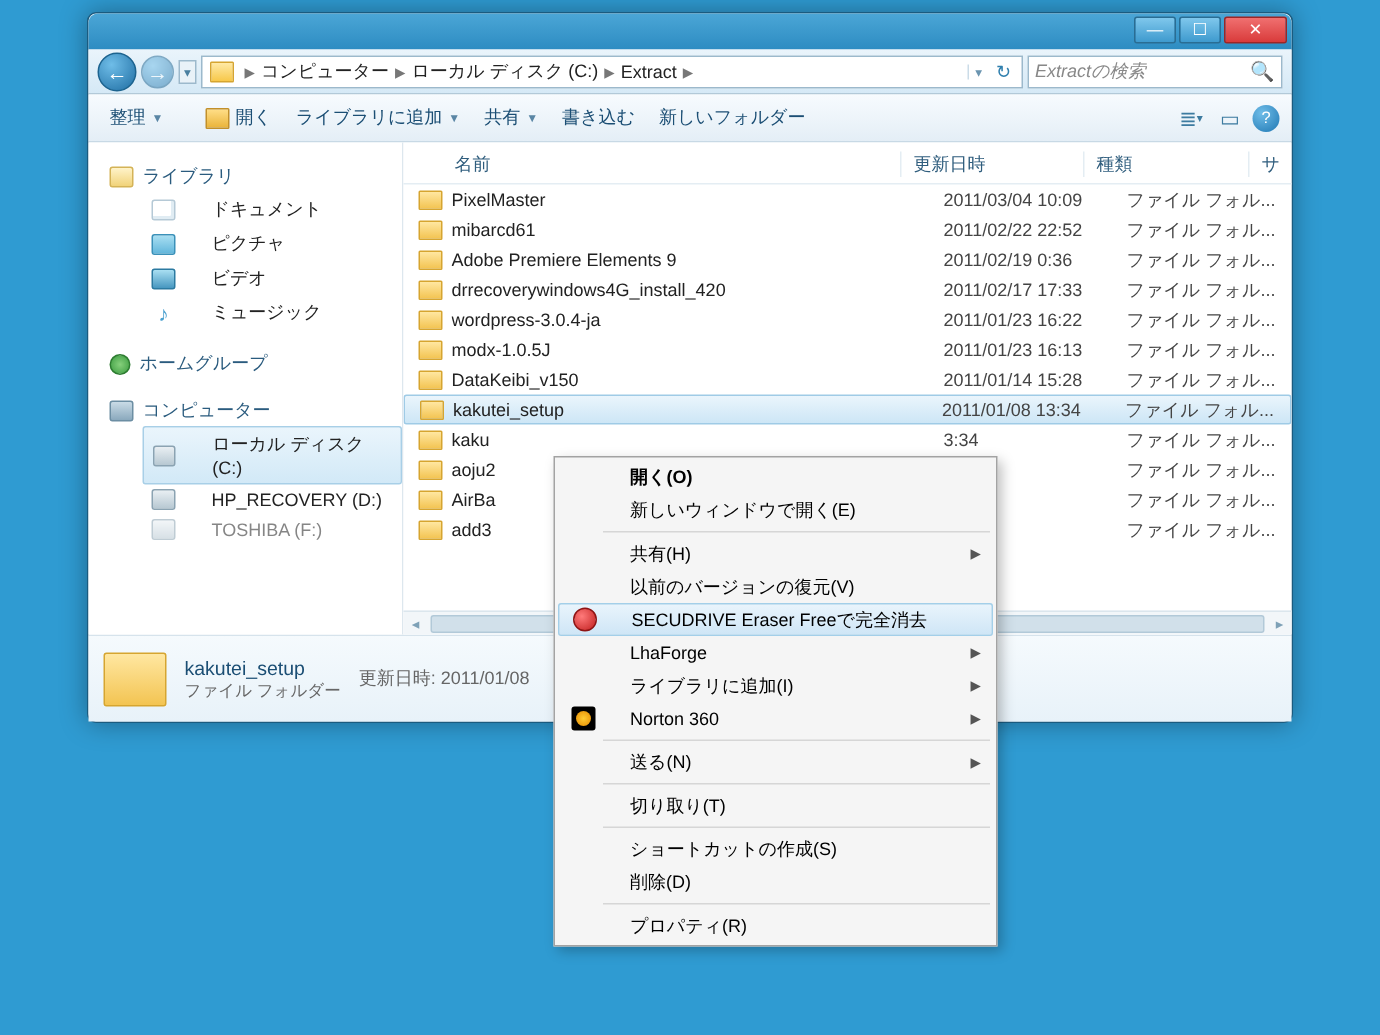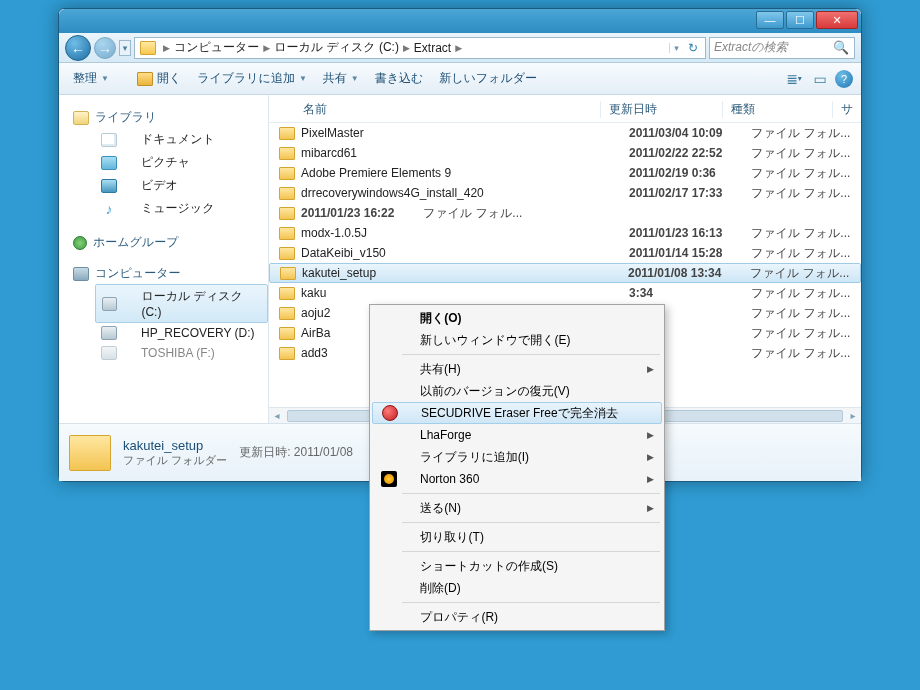--- a/index.html
+++ b/index.html
@@ -13,21 +13,21 @@
 .tbtn.close { width: 42px; background: linear-gradient(#f07070,#d93b3b); border-color: #9c2626; }
 
 .navbar { height: 30px; background: linear-gradient(#eaf4fb,#d5e9f6); display: flex; align-items: center; padding: 0 6px; gap: 3px; border-bottom: 1px solid #b2c9d8; }
 .navbtn { width: 26px; height: 26px; border-radius: 50%; background: radial-gradient(circle at 35% 30%,#6fbde8,#1f6ea3); border:1px solid #1c638f; color:#fff; font-size:14px; display:flex; align-items:center; justify-content:center; }
 .navbtn.fwd { opacity:.5; width:22px; height:22px; }
 .navdrop { width:12px; height:16px; border:1px solid #9cb9cc; background:#e9f2f8; font-size:9px; display:flex; align-items:center; justify-content:center; color:#4a80a0; }
 .addr { flex:1; height:22px; background:#fff; border:1px solid #9cb9cc; display:flex; align-items:center; padding:0 2px; font-size:12px; color:#222; }
 .addr .folder-icn { width:16px; height:14px; background:linear-gradient(#ffe9a5,#f7c84a); border:1px solid #d6a530; border-radius:1px; margin:0 3px; }
 .addr .drop { width:14px; text-align:center; border-left:1px solid #cbdce8; color:#6b95b0; font-size:9px; }
 .addr .ref { width:20px; text-align:center; color:#2f7fae; }
-.search { width:146px; height:22px; background:#fff; border:1px solid #9cb9cc; display:flex; align-items:center; padding:0 4px; font-size:12px; color:#888; font-style:italic; }
+.search { width:170px; height:22px; background:#fff; border:1px solid #9cb9cc; display:flex; align-items:center; padding:0 4px; font-size:12px; color:#888; font-style:italic; }
 .search .mag { margin-left:auto; font-style:normal; color:#3d7ba0; font-size:13px; }
 
 .toolbar { height:32px; background:linear-gradient(#f7fbfe,#e4eef6); border-bottom:1px solid #c8d9e5; display:flex; align-items:center; padding:0 8px; font-size:12px; color:#1b4e74; gap:4px; }
 .tool { padding:4px 6px; display:flex; align-items:center; gap:4px; border-radius:2px; }
 .tool .dd { font-size:8px; color:#5a86a5; }
 .tool .open-icn { width:16px; height:14px; background:linear-gradient(#ffde87,#eab43a); border:1px solid #c2902a; border-radius:1px; }
 .toolbar .spacer { flex:1; }
 .toolbar .icn { width:22px; height:22px; display:flex; align-items:center; justify-content:center; border:1px solid transparent; border-radius:2px; color:#3d7ba0; font-size:14px; }
 .toolbar .help { color:#fff; background:radial-gradient(circle at 35% 30%,#6fbde8,#1f77b3); border-radius:50%; width:18px; height:18px; font-size:11px; line-height:18px; text-align:center; }
 
@@ -48,21 +48,21 @@
 
 .main { flex:1; display:flex; flex-direction:column; background:#fff; font-size:12px; }
 .cols { display:flex; padding:6px 4px 4px 26px; border-bottom:1px solid #e4edf3; color:#2f5d7d; }
 .cols .c { padding:0 8px; border-right:1px solid #e4edf3; }
 .cols .c:last-child { border:none; }
 .rows { flex:1; overflow:hidden; position:relative; }
 .row { display:flex; align-items:center; padding:2px 0 2px 10px; height:20px; }
 .row.sel { background:linear-gradient(#eaf5fc,#cde6f6); border:1px solid #9fcbe6; border-radius:2px; }
 .fld-i { width:16px; height:13px; background:linear-gradient(#ffe7a1,#f3c452); border:1px solid #d6a530; border-radius:1px; margin-right:6px; }
 .row .n { flex:1; white-space:nowrap; overflow:hidden; text-overflow:ellipsis; color:#222; }
-.row .d { width:122px; color:#444;font-weight:bold; }
+.row .d { width:122px; color:#444; }
 .row .t { width:110px; color:#444; white-space:nowrap; overflow:hidden; text-overflow:ellipsis; }
 .hscroll { height:16px; background:#f2f6f9; border-top:1px solid #dbe6ed; display:flex; align-items:center; }
 .hscroll .ar { width:16px; text-align:center; color:#7ea1b7; font-size:10px; }
 .hscroll .thumb { height:12px; background:#d1e0ea; border:1px solid #b2c9d8; border-radius:2px; flex:1; margin:0 2px; }
 
 .details { height:58px; border-top:1px solid #d6e3ec; background:linear-gradient(#f5fafd,#e8f2f9); display:flex; align-items:center; padding:6px 10px; font-size:12px; color:#444; gap:12px; }
 .details .big-fld { width:42px; height:36px; background:linear-gradient(#ffe7a1,#f3c452); border:1px solid #d6a530; border-radius:2px; }
 .details .dn { font-size:13px; color:#1b4e74; }
 .details .dt { color:#666; font-size:11px; }
 
@@ -220,20 +220,21 @@
             <span class="t">ファイル フォル...</span>
           </div>
           <div class="row">
             <span class="fld-i"></span>
             <span class="n">drrecoverywindows4G_install_420</span>
             <span class="d">2011/02/17 17:33</span>
             <span class="t">ファイル フォル...</span>
           </div>
           <div class="row">
             <span class="fld-i"></span>
+            <span class="n">wordpress-3.0.4-ja</span>
             <span class="d">2011/01/23 16:22</span>
             <span class="t">ファイル フォル...</span>
           </div>
           <div class="row">
             <span class="fld-i"></span>
             <span class="n">modx-1.0.5J</span>
             <span class="d">2011/01/23 16:13</span>
             <span class="t">ファイル フォル...</span>
           </div>
           <div class="row">

